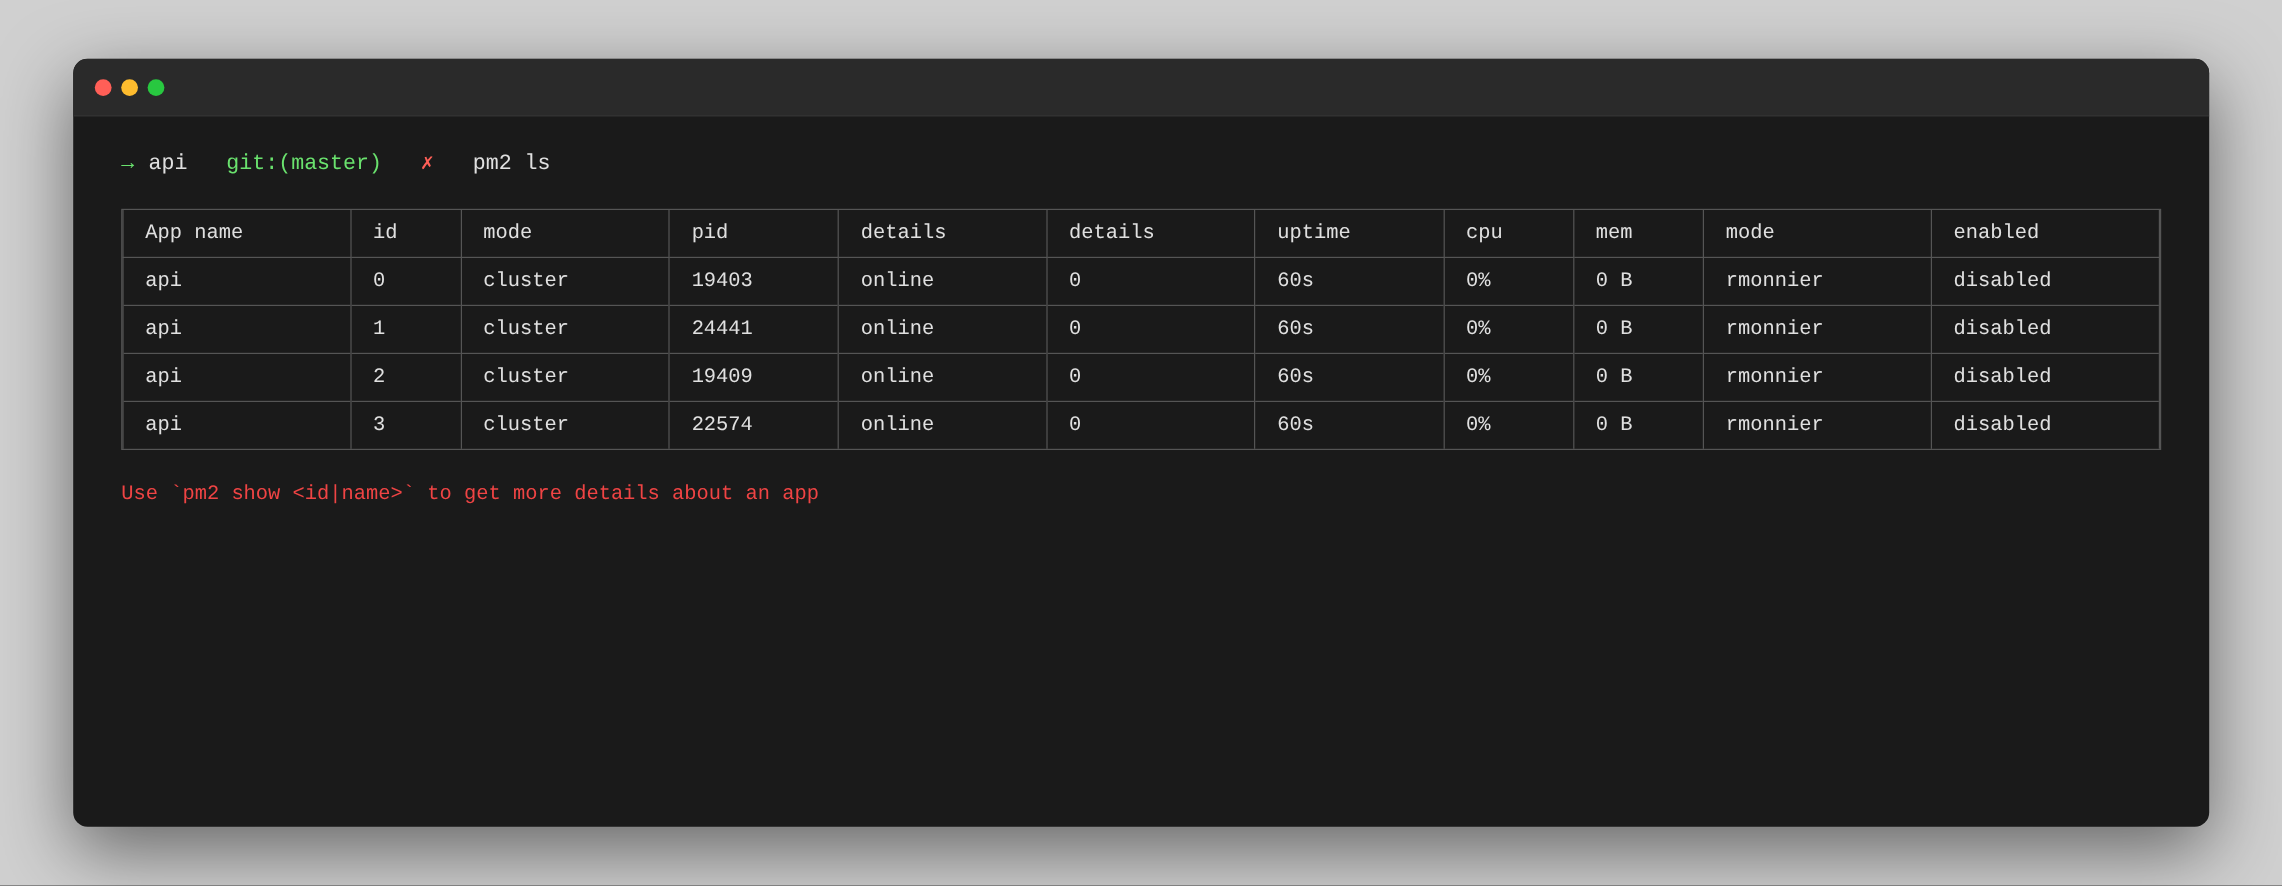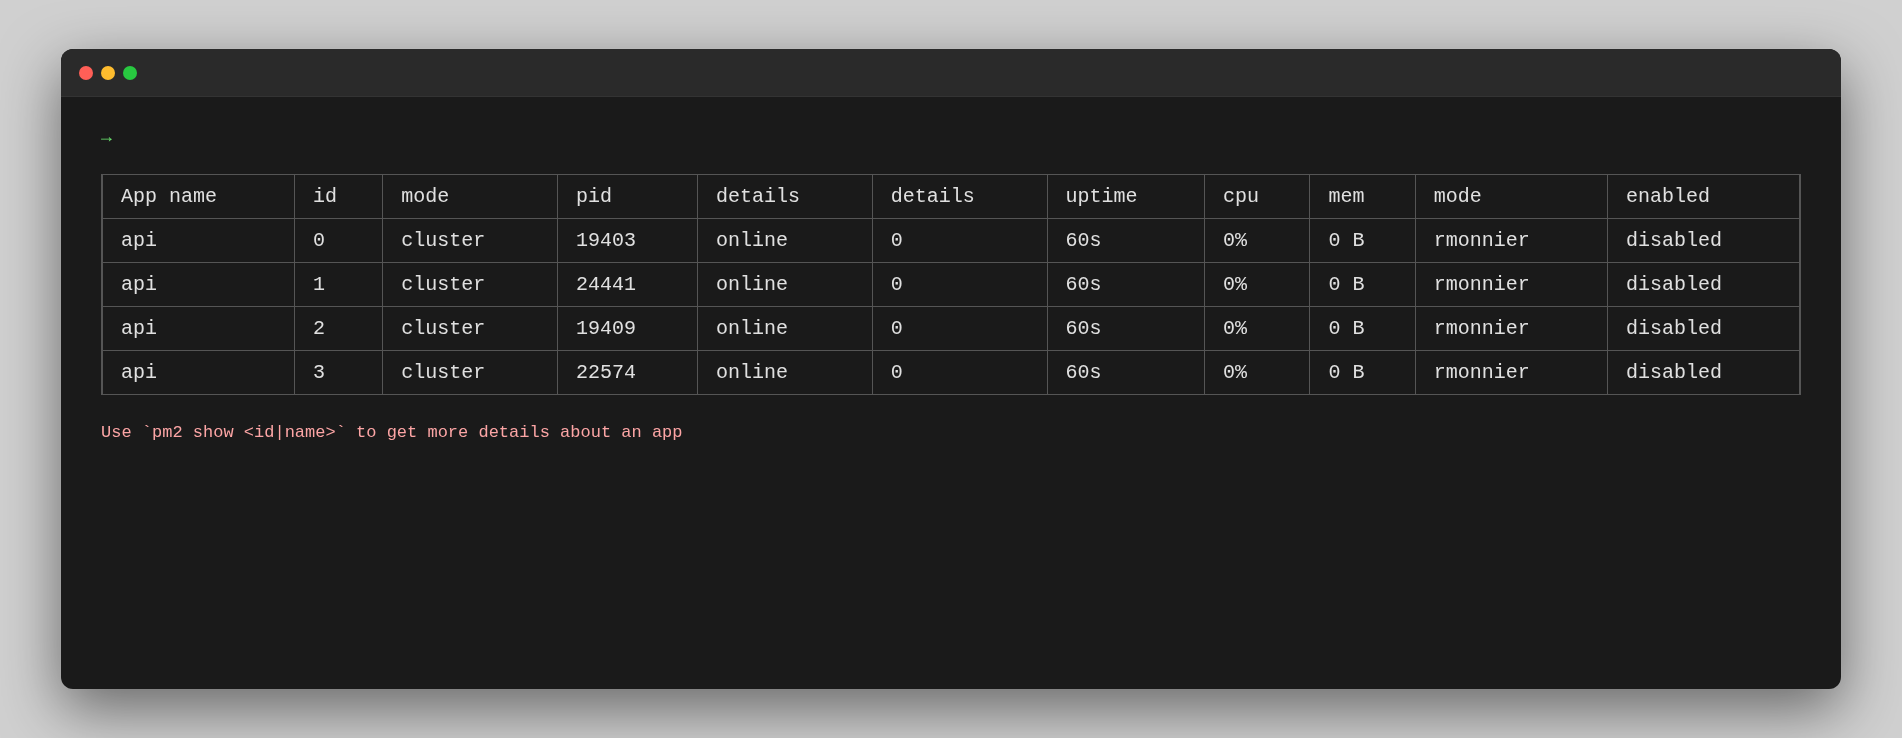--- a/index.html
+++ b/index.html
@@ -90,21 +90,21 @@
     }
 
     .pm2-table-wrapper {
       border: 1px solid #555;
       margin-bottom: 24px;
     }
 
     .pm2-table {
       border-collapse: collapse;
       width: 100%;
-      font-size: 20px;
+      font-size: 17px;
       color: #e0e0e0;
     }
 
     .pm2-table th,
     .pm2-table td {
       border: 1px solid #555;
       padding: 10px 18px;
       text-align: left;
       white-space: nowrap;
     }
@@ -121,36 +121,45 @@
     .pm2-table tbody tr td {
       border-bottom: none;
     }
 
     .pm2-table tbody tr:last-child td {
       border-bottom: none;
     }
 
     .hint-line {
       font-size: 17px;
-      color: #fca5a5;
+      color: #ef4444;
       padding-top: 4px;
     }
   </style>
 </head>
 <body>
 
 <div class="terminal-window">
   <div class="title-bar">
     <span class="traffic-light close"></span>
     <span class="traffic-light minimize"></span>
     <span class="traffic-light maximize"></span>
   </div>
   <div class="terminal-body">
     <div class="command-line">
       <span class="prompt-arrow">→</span>
+      <span class="prompt-dir">
+        <span>api</span>
+        &nbsp;
+        <span class="prompt-git"><span>git:(</span><span>master</span><span>)</span></span>
+        &nbsp;
+        <span class="prompt-cross">✗</span>
+        &nbsp;
+        <span class="prompt-cmd">pm2 ls</span>
+      </span>
     </div>
 
     <div class="pm2-table-wrapper">
       <table class="pm2-table">
         <thead>
           <tr>
             <th>App name</th>
             <th>id</th>
             <th>mode</th>
             <th>pid</th>

